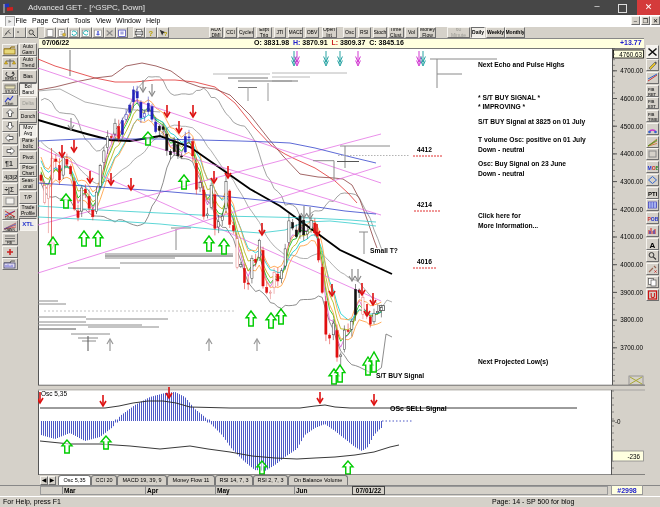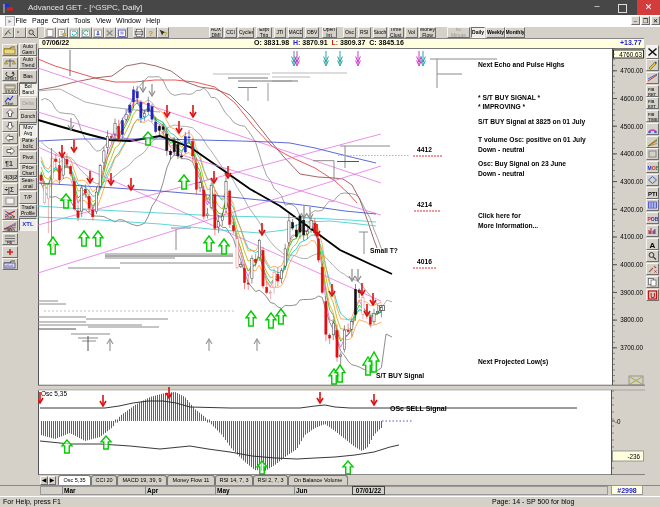--- a/index.html
+++ b/index.html
@@ -10,21 +10,21 @@
 .wbg{background:#f4f2ee;}
 svg text{font-family:"Liberation Sans",sans-serif;}
 </style></head><body>
 <div id="w">
 <div class="abs" style="left:0;top:0;width:660px;height:15px;background:#474747;"></div>
     <svg class="abs" style="left:3px;top:3px" width="11" height="10" viewBox="0 0 11 10">
 <polygon points="1,1 6,0.5 6,4 1,4.5" fill="#2233bb"></polygon>
       <polygon points="4,4.5 10,4 10,7.5 4,8" fill="#cc2222"></polygon>
       <line x1="1" y1="1" x2="1" y2="10" stroke="#ccc" stroke-width="1"></line>
     </svg>
-    <div class="abs" style="left:28px;top:2.5px;font-size:8px;color:#e6e6e6;">Advanced GET - [^GSPC, Daily]</div>
+    <div class="abs" style="left:28px;top:2.5px;font-size:8px;color:#e6e6e6;">Advanced GET - [^GSPC, Down]</div>
     <div class="abs" style="left:585px;top:0;width:24px;height:15px;color:#eee;font-size:9px;text-align:center;line-height:13px;">–</div>
     <div class="abs" style="left:618px;top:4px;width:7px;height:7px;border:1px solid #ddd;"></div>
     <div class="abs" style="left:637px;top:0;width:23px;height:15px;background:#d43b3b;color:#fff;font-size:9px;text-align:center;line-height:14px;">✕</div>
     <div class="abs" style="left:0;top:15px;width:660px;height:11px;background:#ffffff;"></div>
     <div class="abs" style="left:5px;top:16px;width:8px;height:9px;border:1px solid #aaa;background:#eee;font-size:6px;color:#888;text-align:center;line-height:8px;">▸</div>
     <div class="abs" style="left:15.5px;top:17px;font-size:7px;color:#000;">File</div>
     <div class="abs" style="left:32px;top:17px;font-size:7px;color:#000;">Page</div>
     <div class="abs" style="left:52px;top:17px;font-size:7px;color:#000;">Chart</div>
     <div class="abs" style="left:74px;top:17px;font-size:7px;color:#000;">Tools</div>
     <div class="abs" style="left:96px;top:17px;font-size:7px;color:#000;">View</div>

